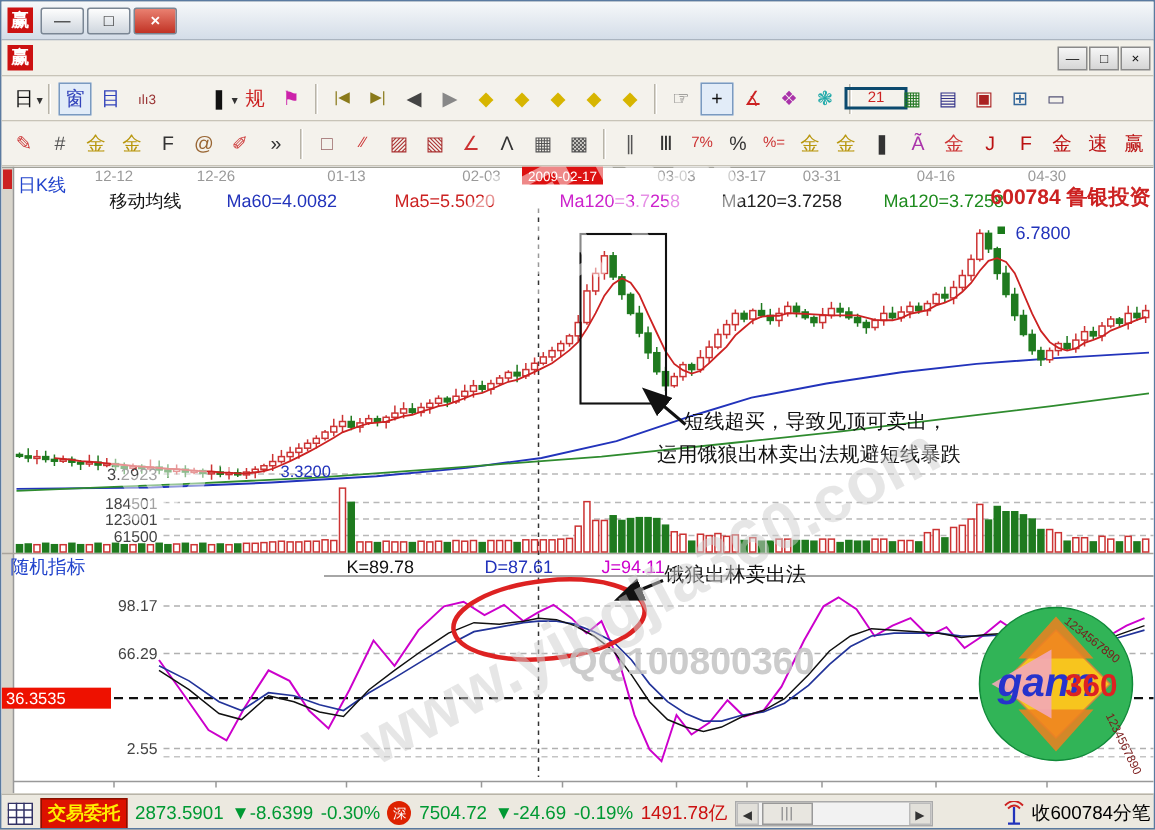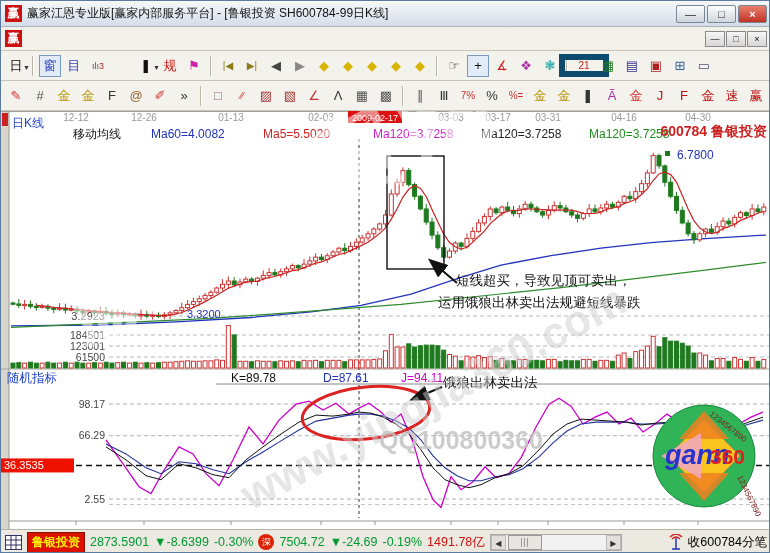--- a/index.html
+++ b/index.html
@@ -25,21 +25,21 @@
   .mdibtn{width:20px;height:16px;border:1px solid #8a8a8a;background:linear-gradient(#f6f6f6,#d6d6d6);
     font-size:9px;line-height:14px;text-align:center;color:#111;}
   
   .toolbar{position:absolute;left:0;width:770px;display:flex;align-items:center;
     background:#f4f2ec;border-bottom:1px solid #c8c4b8;padding:0 3px;}
   .tb1{top:50px;height:30px;}
   .tb2{top:80px;height:30px;}
   .tbtn{width:22px;height:22px;margin:0 1px;display:flex;align-items:center;justify-content:center;
     font-size:13px;border:1px solid transparent;position:relative;flex:0 0 auto;}
   .tbtn.pressed{border:1px solid #7a9ac0;background:#e2ecf8;}
-  .tbtn.boxed span{border:6px solid #0c4a6e;padding:0 13px;font-size:10px;}
+  .tbtn.boxed span{border:2px solid #0c4a6e;padding:0 13px;font-size:10px;}
   .tbtn .dd{position:absolute;right:-4px;top:8px;font-size:7px;color:#333;}
   .tsep{width:2px;height:20px;border-left:1px solid #b8b4a8;border-right:1px solid #fff;margin:0 4px;flex:0 0 auto;}
   
   .chartwrap{position:absolute;top:110px;left:0;width:770px;height:418px;background:#fff;}
   
   .statusbar{position:absolute;top:528px;left:0;width:770px;height:25px;background:#ece9e0;
     border-top:1px solid #b8b4a8;display:flex;align-items:center;font-size:12.5px;padding:0 4px;gap:5px;white-space:nowrap;}
   .sb-green{color:#009933;text-align:right;}
   .sb-red{color:#cc1111;}
   .badge{background:#dd1100;color:#ffee00;font-size:12px;font-weight:bold;padding:1px 4px;border:1px solid #881100;}
@@ -53,21 +53,20 @@
   .hspace{flex:1;}
   svg text{font-family:"Liberation Sans","DejaVu Sans",sans-serif;}
 </style>
 </head>
 <body>
 
 <div class="app">
 
   <div class="titlebar">
     <div class="logo">赢</div>
-    <div class="titletext">赢家江恩专业版[赢家内部服务平台] - [鲁银投资  SH600784-99日K线]</div>
     <div class="winbtns">
       <div class="winbtn">—</div>
       <div class="winbtn">□</div>
       <div class="winbtn close">×</div>
     </div>
   </div>
 
   <div class="menubar">
     <div class="logo">赢</div>
     <div class="mdibtns">
@@ -763,21 +762,21 @@
   </div>
 
   <div class="statusbar">
     <svg width="17" height="15">
       <rect x="0.5" y="0.5" width="16" height="14" fill="#fff" stroke="#336"></rect>
       <line x1="0" y1="5" x2="17" y2="5" stroke="#336"></line>
         <line x1="0" y1="10" x2="17" y2="10" stroke="#336"></line>
       <line x1="6" y1="0" x2="6" y2="15" stroke="#336"></line>
         <line x1="11" y1="0" x2="11" y2="15" stroke="#336"></line>
     </svg>
-    <span class="badge">鲁银投资</span>
+    <span class="badge">交易委托</span>
     <span class="sb-green">2873.5901</span>
     <span class="sb-green">▼-8.6399</span>
     <span class="sb-green">-0.30%</span>
     <span class="circ">深</span>
     <span class="sb-green">7504.72</span>
     <span class="sb-green">▼-24.69</span>
     <span class="sb-green">-0.19%</span>
     <span class="sb-red">1491.78亿</span>
     <div class="hscroll">
       <div class="harrow">◀</div>

